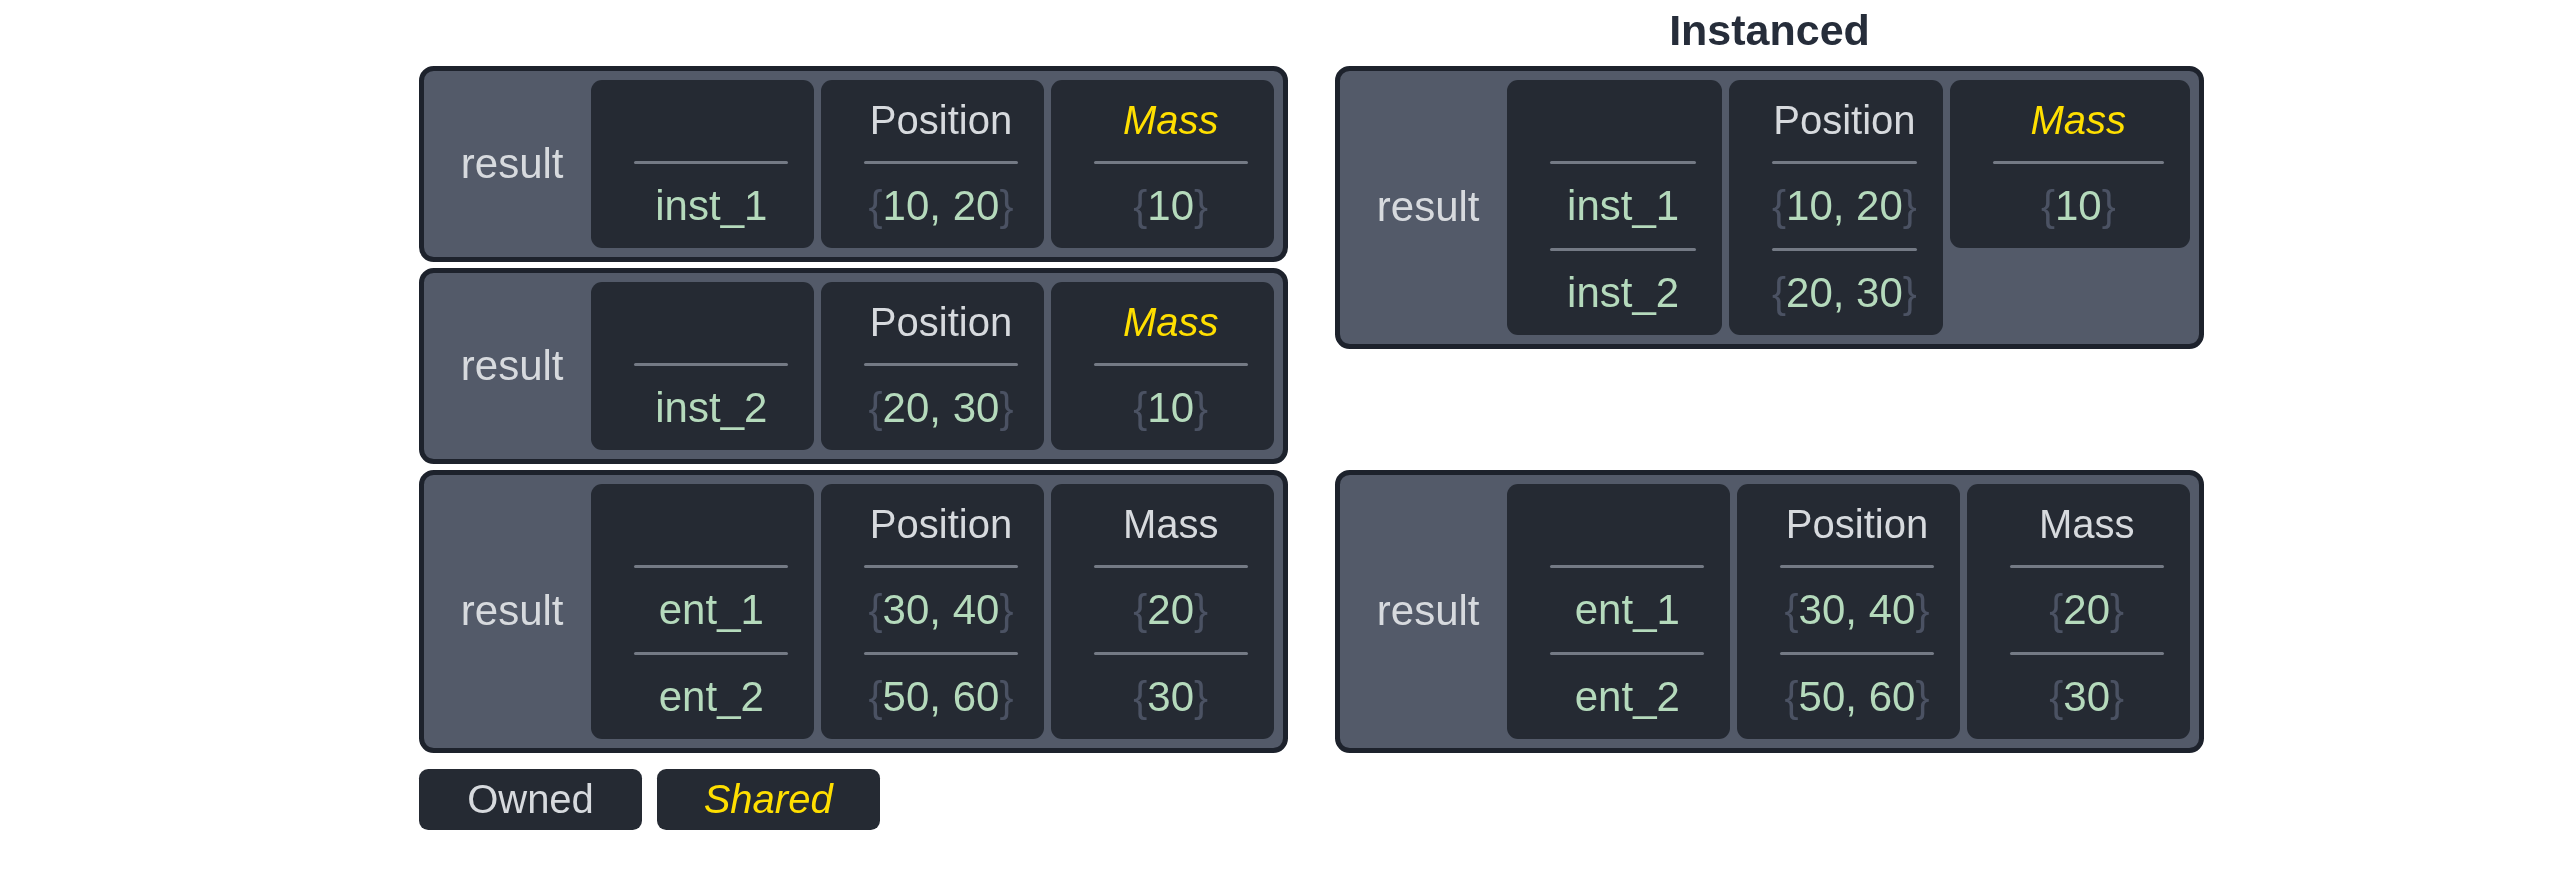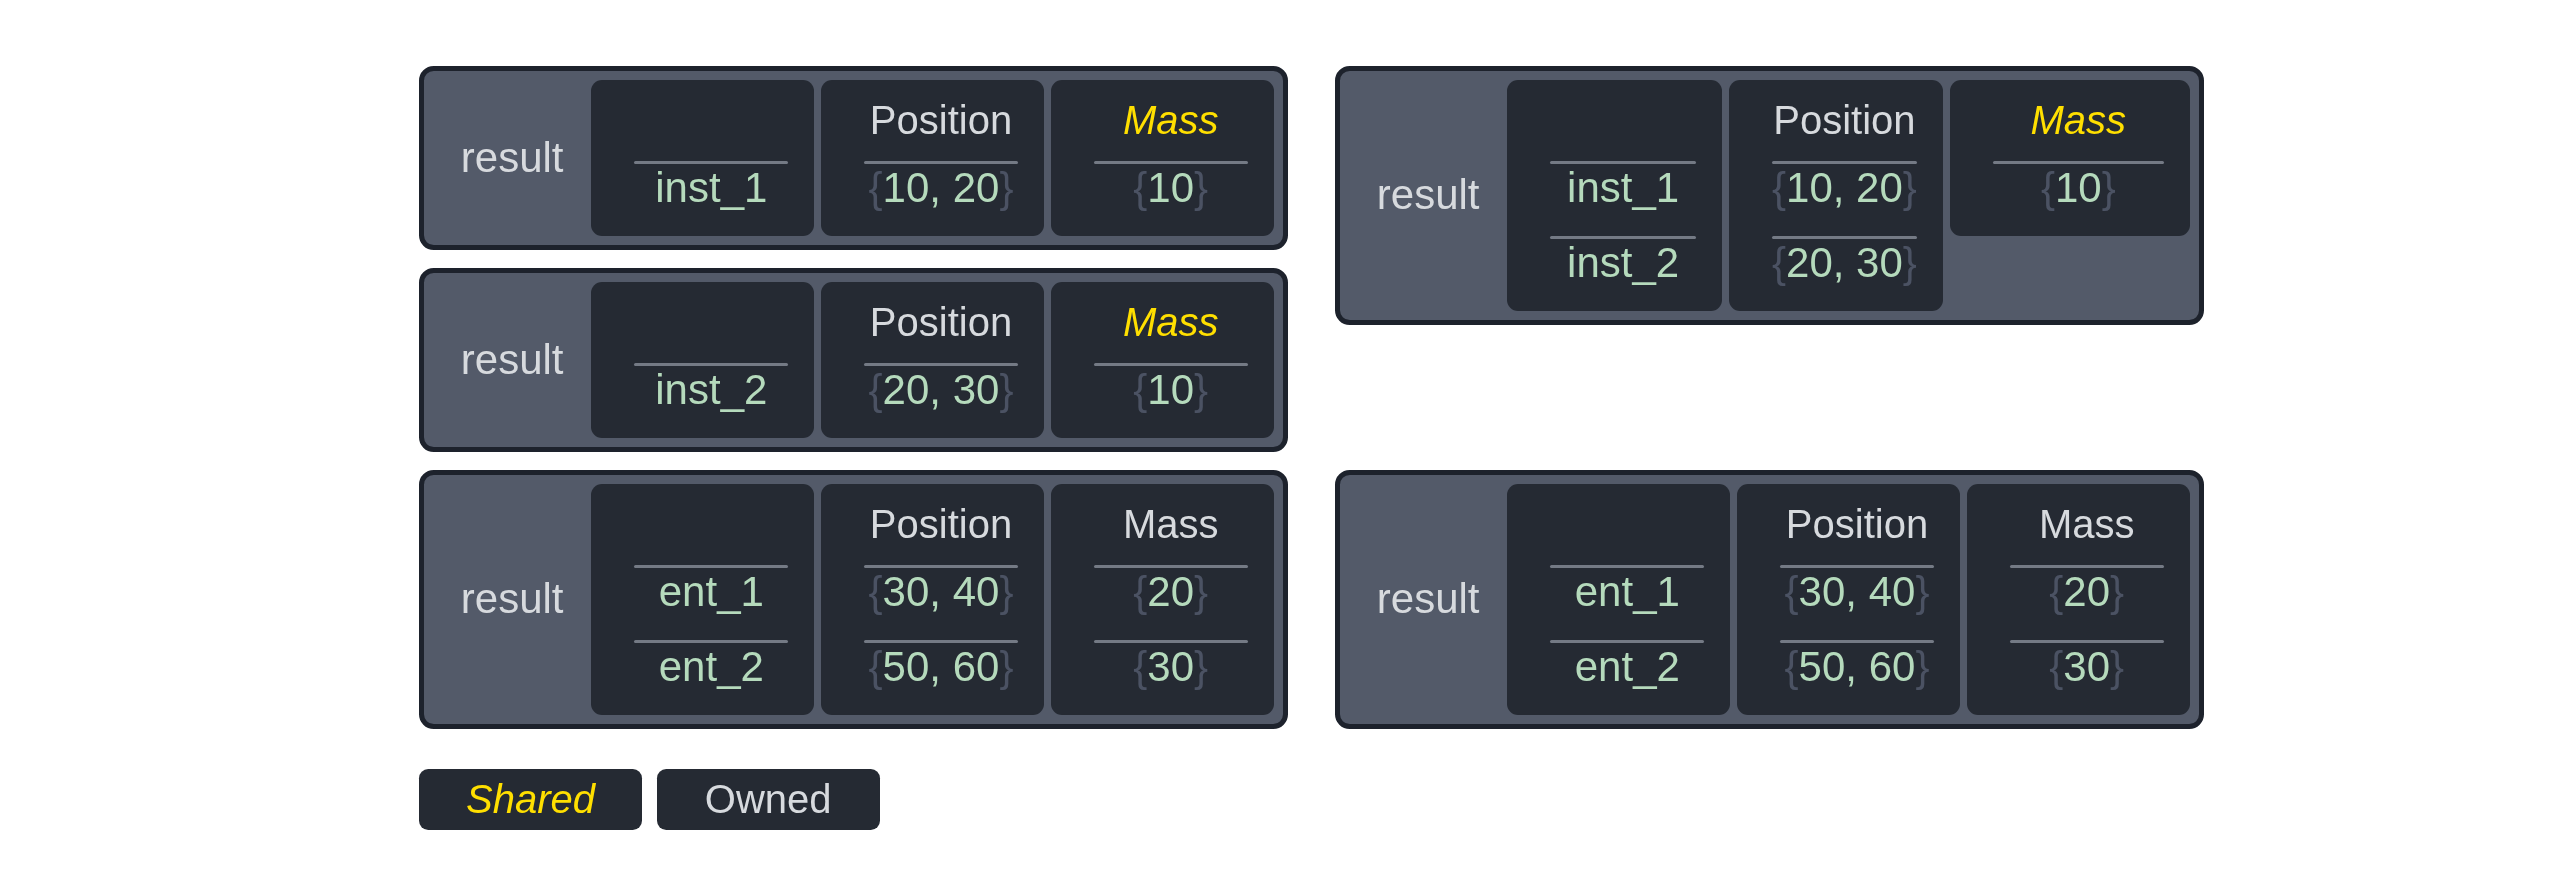--- a/index.html
+++ b/index.html
@@ -53,22 +53,22 @@
     color:var(--shared,#ffdf00);
     font-style:italic;
   }
   .divider{
     height:2.8px;border-radius:1.8px;
     margin:0 26px;
     background:var(--divider,#747a85);
     flex:none;
   }
   .cell-row{
-    height:72px;
-    display:flex;justify-content:center;
+    height:84px;
+    display:flex;align-items:center;justify-content:center;
     font-size:42px;
     color:var(--green,#b5dabc);
     white-space:nowrap;
   }
   .cell-row .brace{color:var(--brace,#4b5263);}
   .cell-row .val{color:var(--green,#b5dabc);}
   .legend{
     position:absolute;left:419px;top:769px;
     display:flex;gap:14.7px;
   }
@@ -189,20 +189,21 @@
             <div class="cell-row">
               <span class="brace">{</span>
               <span class="val">30</span>
               <span class="brace">}</span>
             </div>
           </div>
         </div>
       </div>
     </div>
   <div class="col" style="left:1335px">
+    <div class="col-title">Instanced</div>
   <div class="box" style="top: 66px;">
         <div class="result-label">result</div>
         <div class="cells">
           <div class="cell">
             <div class="cell-header"></div>
             <div class="divider"></div>
             <div class="cell-row">
               <span class="val">inst_1</span>
             </div>
             <div class="divider"></div>
@@ -277,17 +278,17 @@
             <div class="cell-row">
               <span class="brace">{</span>
               <span class="val">30</span>
               <span class="brace">}</span>
             </div>
           </div>
         </div>
       </div>
     </div>
   <div class="legend">
+    <div class="legend-chip owned">Owned</div>
     <div class="legend-chip shared">Shared</div>
-    <div class="legend-chip owned">Owned</div>
   </div>
 </div>
 
 
 </body></html>

